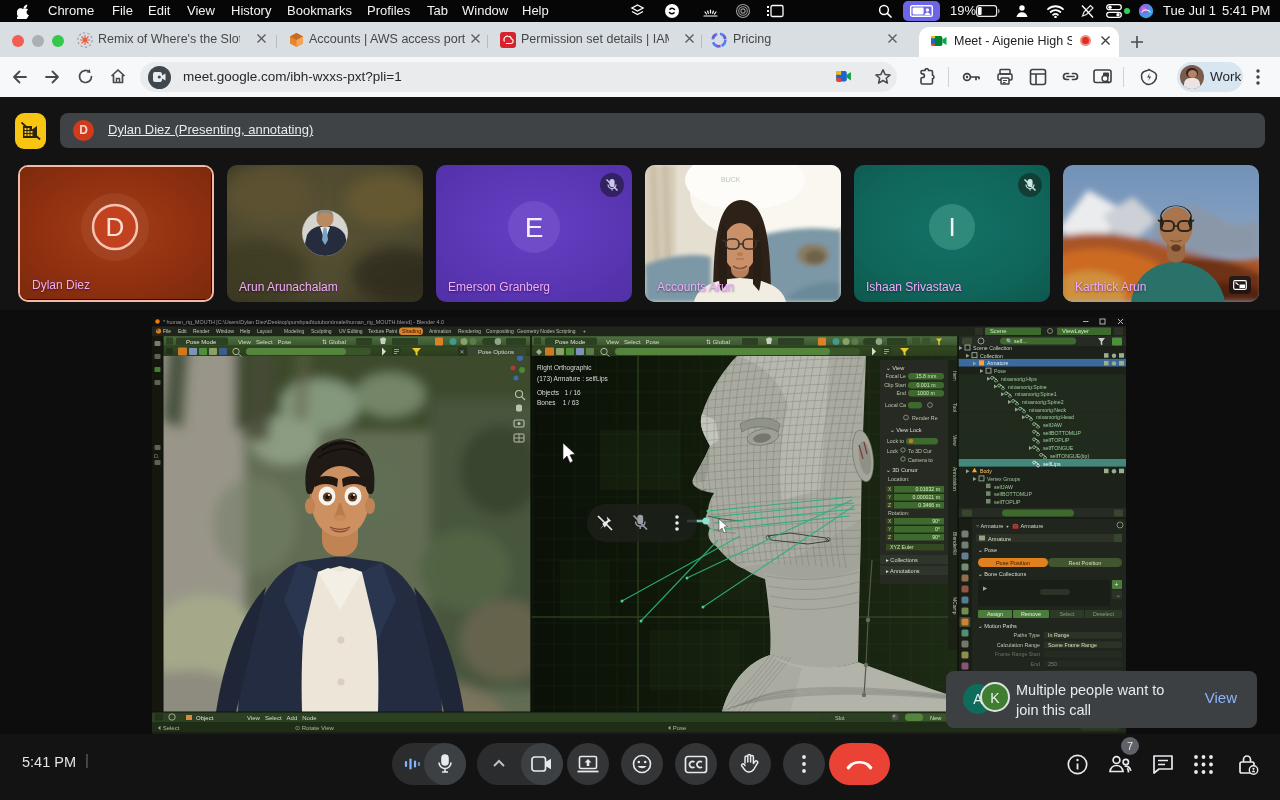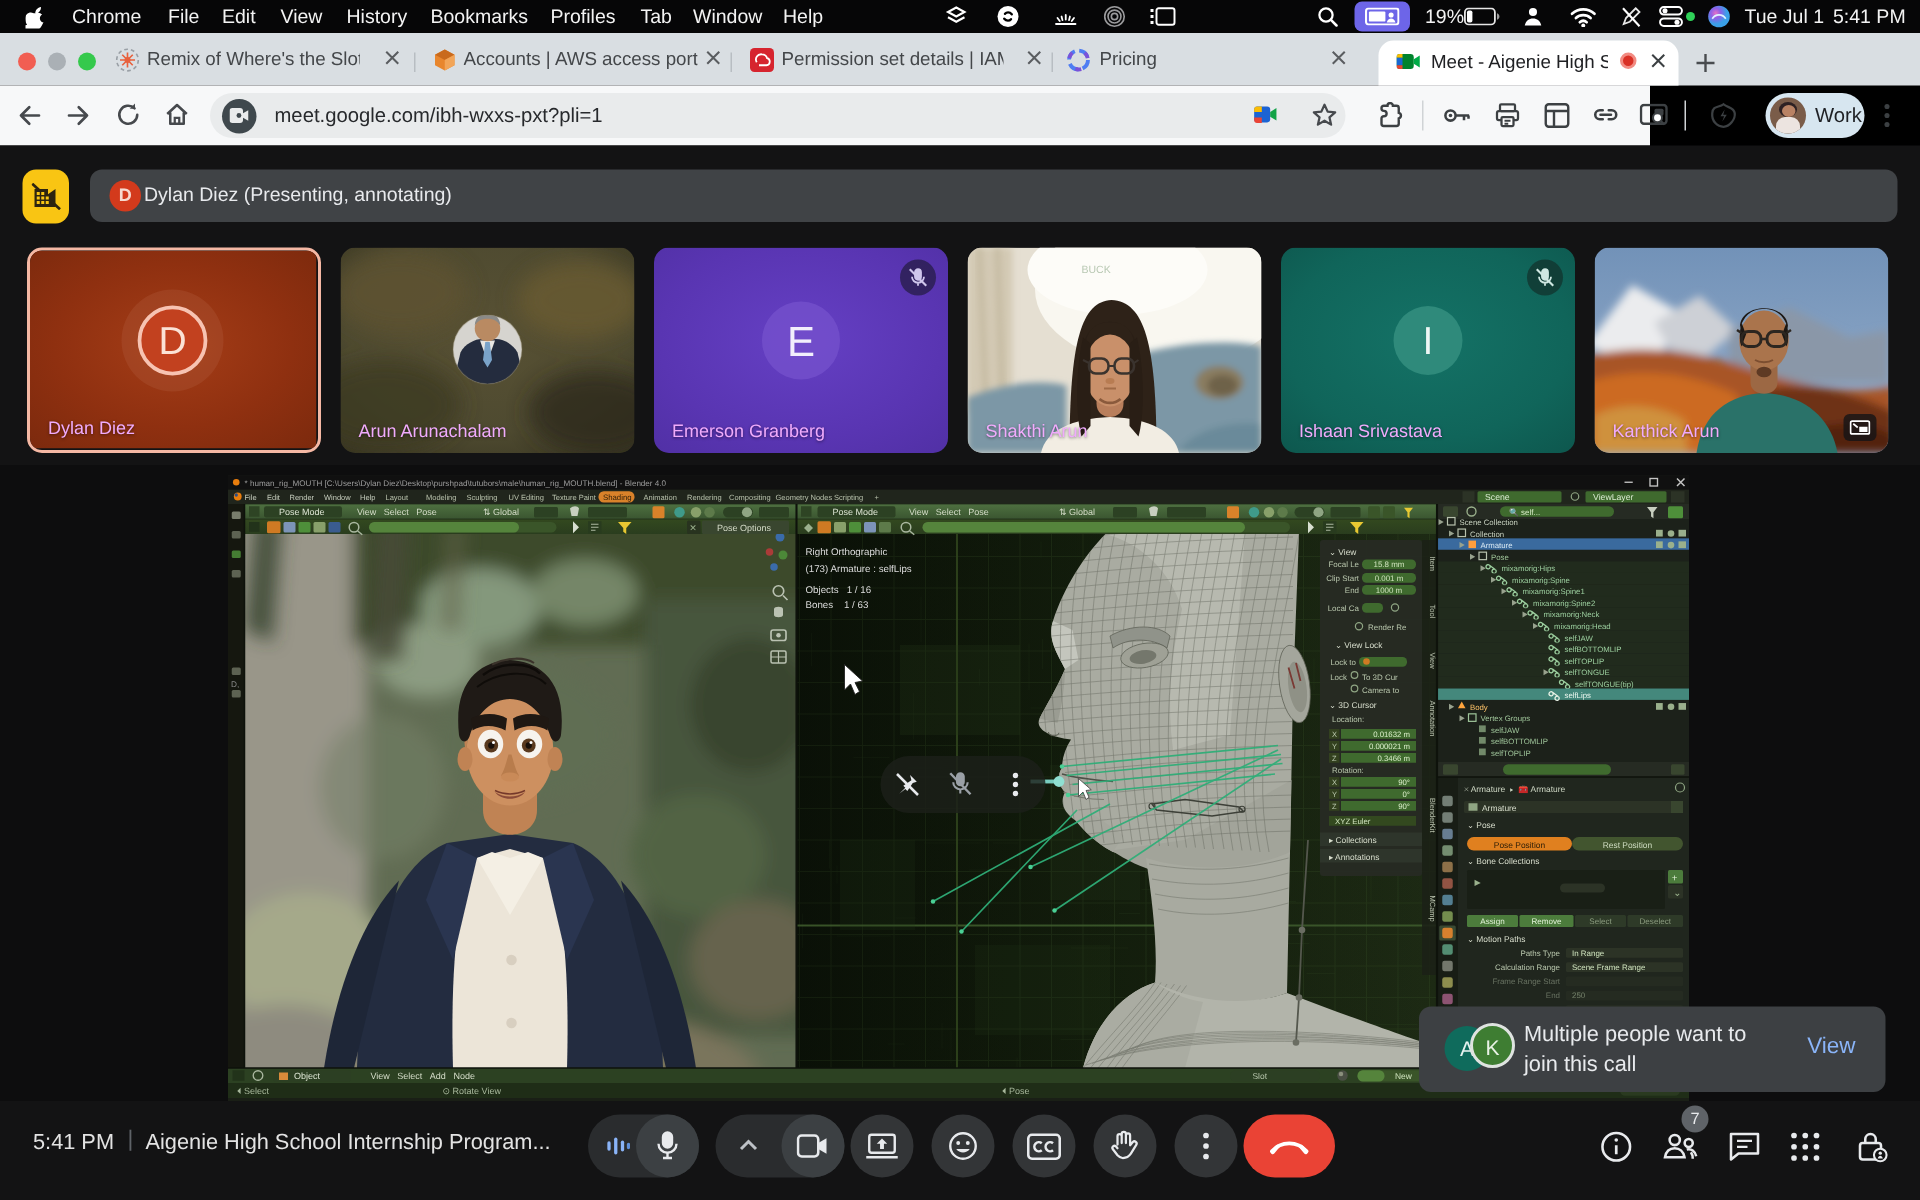--- a/index.html
+++ b/index.html
@@ -13,31 +13,31 @@
 
   
   #tabstrip { position:absolute; left:0; top:22px; width:1280px; height:35px; background:#d9dee2; }
   .light { position:absolute; top:13px; width:12px; height:12px; border-radius:50%; }
   .tabtxt { position:absolute; top:10px; font-size:12.5px; color:#44474a; white-space:nowrap; overflow:hidden; }
   .tabx { position:absolute; top:11px; width:11px; height:11px; color:#5a5d60; }
   .tdiv { position:absolute; top:13px; width:1px; height:13px; background:#b8bdc2; }
   #activetab { position:absolute; left:919px; top:5px; width:200px; height:30px; background:#fff; border-radius:10px 10px 0 0; }
 
   
-  #toolbar { position:absolute; left:0; top:57px; width:1100px; height:40px; background:#f7f8f9; }
+  #toolbar { position:absolute; left:0; top:57px; width:1280px; height:40px; background:#f7f8f9; }
   #urlpill { position:absolute; left:140px; top:5px; width:757px; height:30px; background:#e9ebec; border-radius:15px; }
   #urltext { position:absolute; left:183px; top:12px; font-size:13.5px; color:#27292c; }
 
   
   #meet { position:absolute; left:0; top:97px; width:1280px; height:703px; background:#131314; }
 
   #annicon { position:absolute; left:15px; top:16px; width:31px; height:36px; background:#f9c513; border-radius:9px; }
   #banner { position:absolute; left:60px; top:16px; width:1205px; height:35px; background:#404346; border-radius:8px; color:#e8eaed; font-size:13px; }
   #banner .av { position:absolute; left:13px; top:7px; width:21px; height:21px; border-radius:50%; background:#d33a1c; color:#f6d9cf; font-size:12px; font-weight:bold; text-align:center; line-height:21px; }
-  #banner .nm { position:absolute; left:36px; top:9px; }
+  #banner .nm { position:absolute; left:48px; top:9px;text-decoration:underline; }
 
   
   .tile { position:absolute; top:68px; width:196px; height:137px; border-radius:10px; overflow:hidden; }
   .tname { position:absolute; left:12px; bottom:8px; color:#f0abfc; font-size:12px; text-shadow:0 1px 2px rgba(0,0,0,.5); }
   .micoff { position:absolute; right:8px; top:8px; width:24px; height:24px; border-radius:50%; }
 
   
   #share { position:absolute; left:0; top:213px; width:1280px; height:424px; }
 
   
@@ -447,21 +447,21 @@
         <path d="M113 60 C118 82 118 112 114 126 L108 119 108 64z" fill="#291e15"></path>
         <rect x="81" y="74" width="13" height="10" rx="4.5" fill="none" stroke="#3a332e" stroke-width="1.7"></rect>
         <rect x="98" y="74" width="13" height="10" rx="4.5" fill="none" stroke="#3a332e" stroke-width="1.7"></rect>
         <path d="M94 79h4" stroke="#3a332e" stroke-width="1.4"></path>
         <path d="M81 77 77 75M111 77 114 75" stroke="#3a332e" stroke-width="1.4"></path>
         <path d="M88 101 C92 104.5 98 104.5 102 101" stroke="#8a5a3c" stroke-width="1.8" fill="none"></path>
         <path d="M91 94h8" stroke="#a06a46" stroke-width="1.2" fill="none"></path>
         <ellipse cx="95" cy="89" rx="3" ry="2" fill="#b87c52"></ellipse>
       </g>
     </svg>
-    <span class="tname">Shakthi Arun</span>
+    <span class="tname">Accounts Arun</span>
   </div>
   <div class="tile" id="t5" style="left:854px;">
     <svg width="196" height="137" viewBox="0 0 196 137">
       <defs>
           <radialGradient id="t5g" cx="50%" cy="45%" r="80%">
             <stop offset="0%" stop-color="#147266"></stop>
             <stop offset="60%" stop-color="#10655a"></stop>
             <stop offset="100%" stop-color="#0d544b"></stop>
           </radialGradient>
         </defs>
@@ -1309,21 +1309,20 @@
   <div id="toast">
     <div class="abs" style="left:17px;top:13px;width:30px;height:30px;border-radius:50%;background:#0f6b5c;color:#e6f2ef;font-size:14px;text-align:center;line-height:30px;">A</div>
     <div class="abs" style="left:36px;top:13px;width:30px;height:30px;border-radius:50%;background:#3e7d32;border:2px solid #dfe3e0;color:#e9f2e6;font-size:14px;text-align:center;line-height:28px;left:34px;top:11px;">K</div>
     <div class="txt">Multiple people want to<br>join this call</div>
     <div class="view">View</div>
   </div>
 
   <div id="bottombar">
     <span style="position:absolute;left:22px;top:20px;color:#e3e3e3;font-size:14.5px;">5:41 PM</span>
     <span style="position:absolute;left:85px;top:17px;color:#5f6368;font-size:15px;">|</span>
-    <span style="position:absolute;left:97px;top:20px;color:#e3e3e3;font-size:14.5px;">Aigenie High School Internship Program...</span>
 
     <div class="cpill" style="left:392px;width:74px;"></div>
     <div class="cbtn" style="left:424px;background:#3c4043;"></div>
     <svg class="abs" style="left:404px;top:23px" width="16" height="14" viewBox="0 0 16 14">
         <g stroke="#8ab4f8" stroke-width="2.2" stroke-linecap="round">
           <path d="M2 5v4"></path>
           <path d="M6.5 2.5v9"></path>
           <path d="M11 4.5v5"></path>
           <path d="M15 6v2" stroke="#5f8fd8"></path>
         </g>

